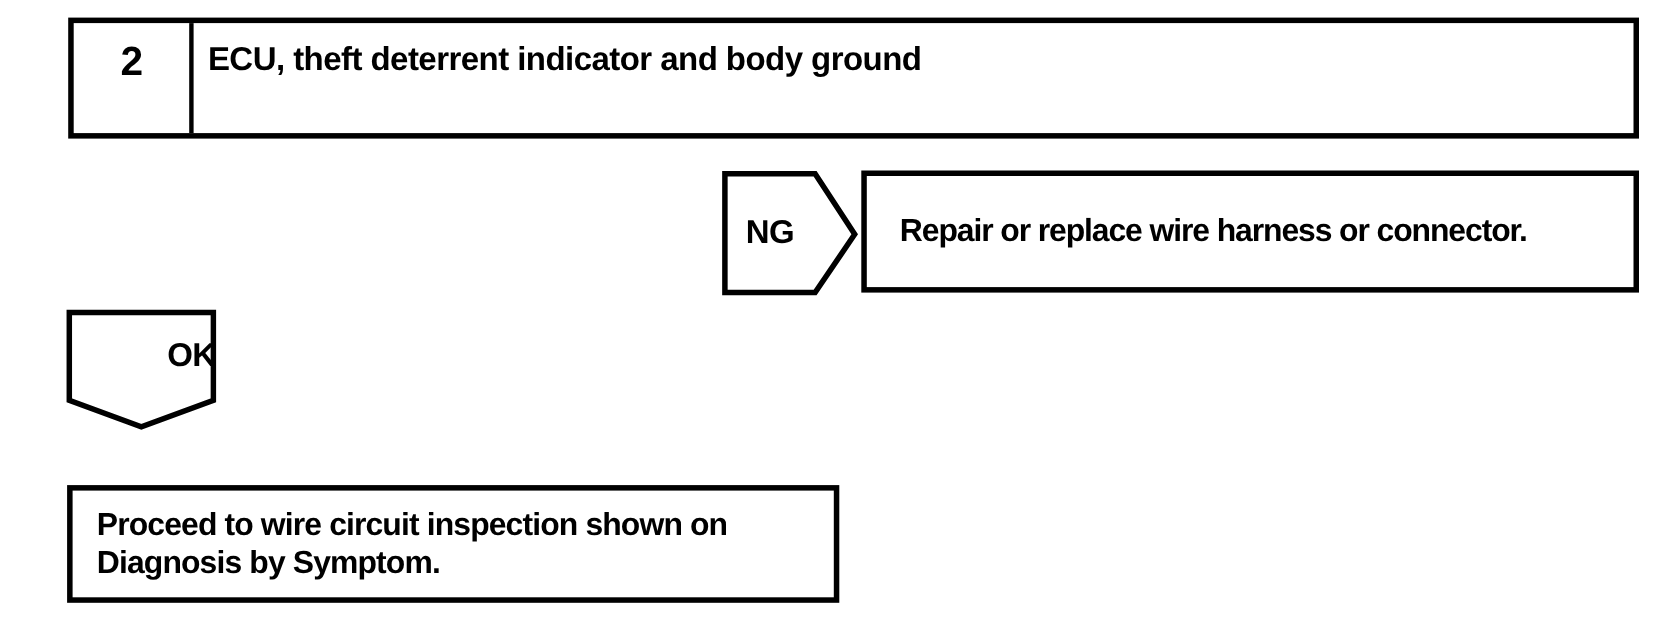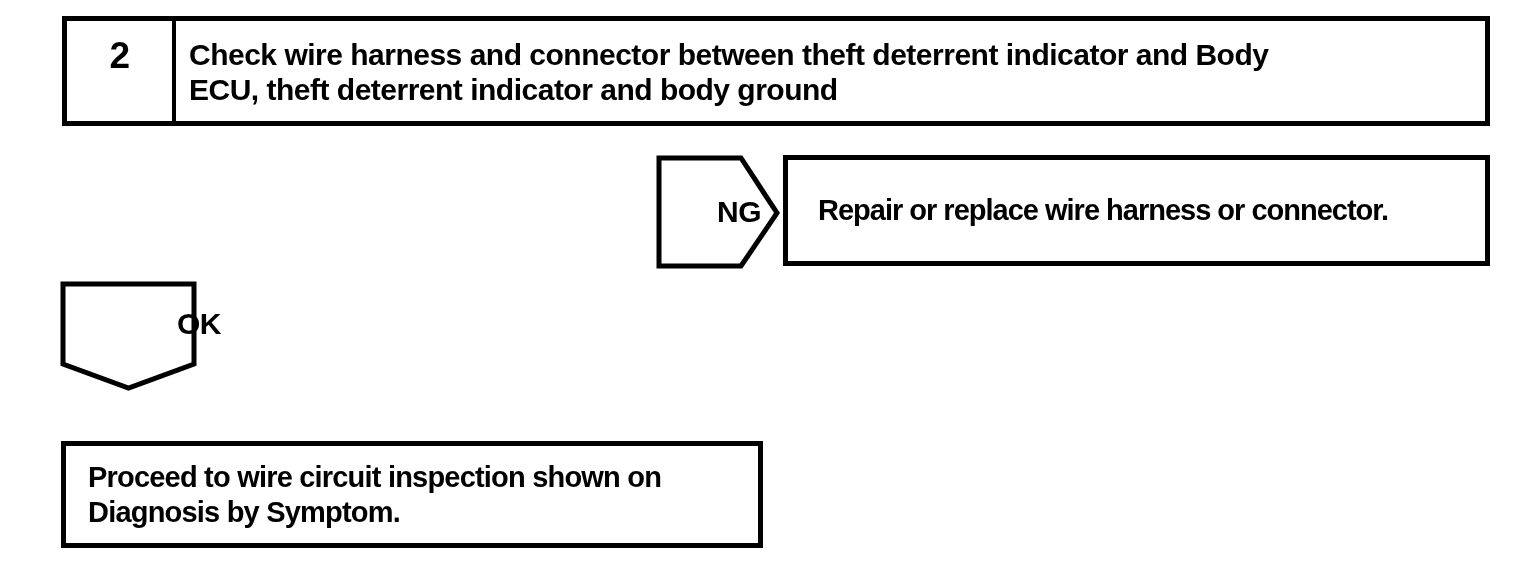--- a/index.html
+++ b/index.html
@@ -59,23 +59,23 @@
   }
   .connector-label {
     position: absolute;
     display: flex;
     align-items: center;
     justify-content: center;
     font-size: 30px;
     letter-spacing: -0.5px;
   }
   .ng-shape { left: 656px; top: 155px; }
-  .ng-label { left: 656px; top: 155px; width: 88px; height: 114px; padding-left: 39px; }
+  .ng-label { left: 656px; top: 155px; width: 88px; height: 114px; }
   .ok-shape { left: 60px; top: 281px; }
-  .ok-label { left: 77px; top: 281px; width: 148px; height: 86px; padding-left: 48px; }
+  .ok-label { left: 52px; top: 281px; width: 148px; height: 86px; padding-left: 48px; }
 
   
   .ng-action-box {
     position: absolute;
     left: 783px; top: 155px;
     width: 707px; height: 111px;
     border: 5px solid var(--ink);
     box-sizing: border-box;
     display: flex;
     align-items: center;
@@ -100,21 +100,20 @@
   }
 </style>
 </head>
 <body>
 
 <div class="canvas">
 
   <div class="step-box">
     <div class="step-number-cell">2</div>
     <div class="step-text-cell">
-      <div>Check wire harness and connector between theft deterrent indicator and Body</div>
       <div>ECU, theft deterrent indicator and body ground</div>
     </div>
   </div>
 
   <svg class="shape-svg ng-shape" width="124" height="114" viewBox="0 0 124 114">
     <polygon points="3,3 85,3 121,58 85,111 3,111"></polygon>
   </svg>
   <div class="connector-label ng-label">NG</div>
 
   <div class="ng-action-box">

